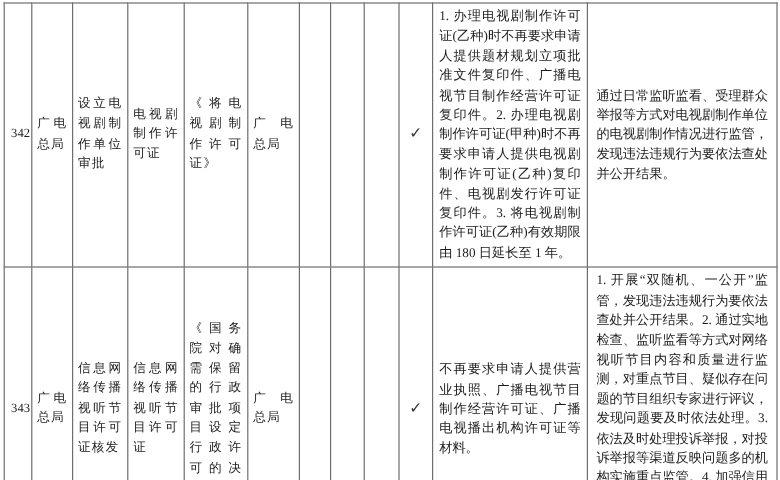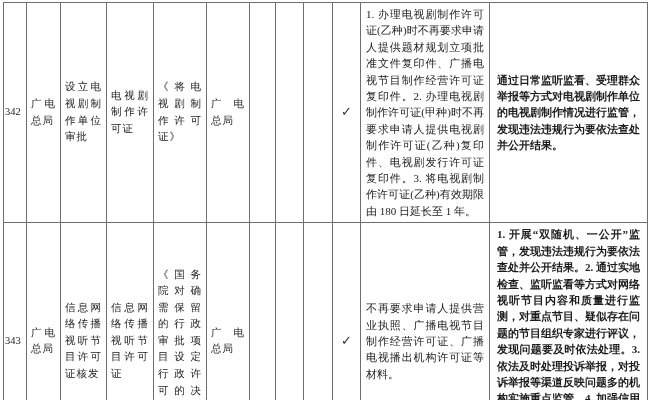--- a/index.html
+++ b/index.html
@@ -33,21 +33,21 @@
     font-size: 10.5px;
     line-height: 1.58;
     text-align: justify;
     letter-spacing: 1px;
     overflow: hidden;
     word-break: break-all;
   }
   tr.row-a { height: 199px; }
   tr.row-b { height: 194px; }
   td.c-num {
-    text-align: left;
+    text-align: right;
     letter-spacing: 0;
     padding: 2px 1px;
   }
   td.c-check {
     text-align: center;
     letter-spacing: 0;
     font-size: 13px;
     color: #333333;
     font-family: "DejaVu Sans", sans-serif;
   }
@@ -57,21 +57,20 @@
     letter-spacing: 0;
     padding: 3px 5px;
     text-align: justify;
   }
   td.c-wide2 {
     font-size: 11px;
     line-height: 16.4px;
     letter-spacing: 0;
     padding: 3px 7px;
     text-align: justify;
-    font-weight: bold;
   }
 </style>
 </head>
 <body>
 
 <div class="page">
   <table class="approval-table">
     <colgroup>
       <col style="width:23px">
       <col style="width:34px">

